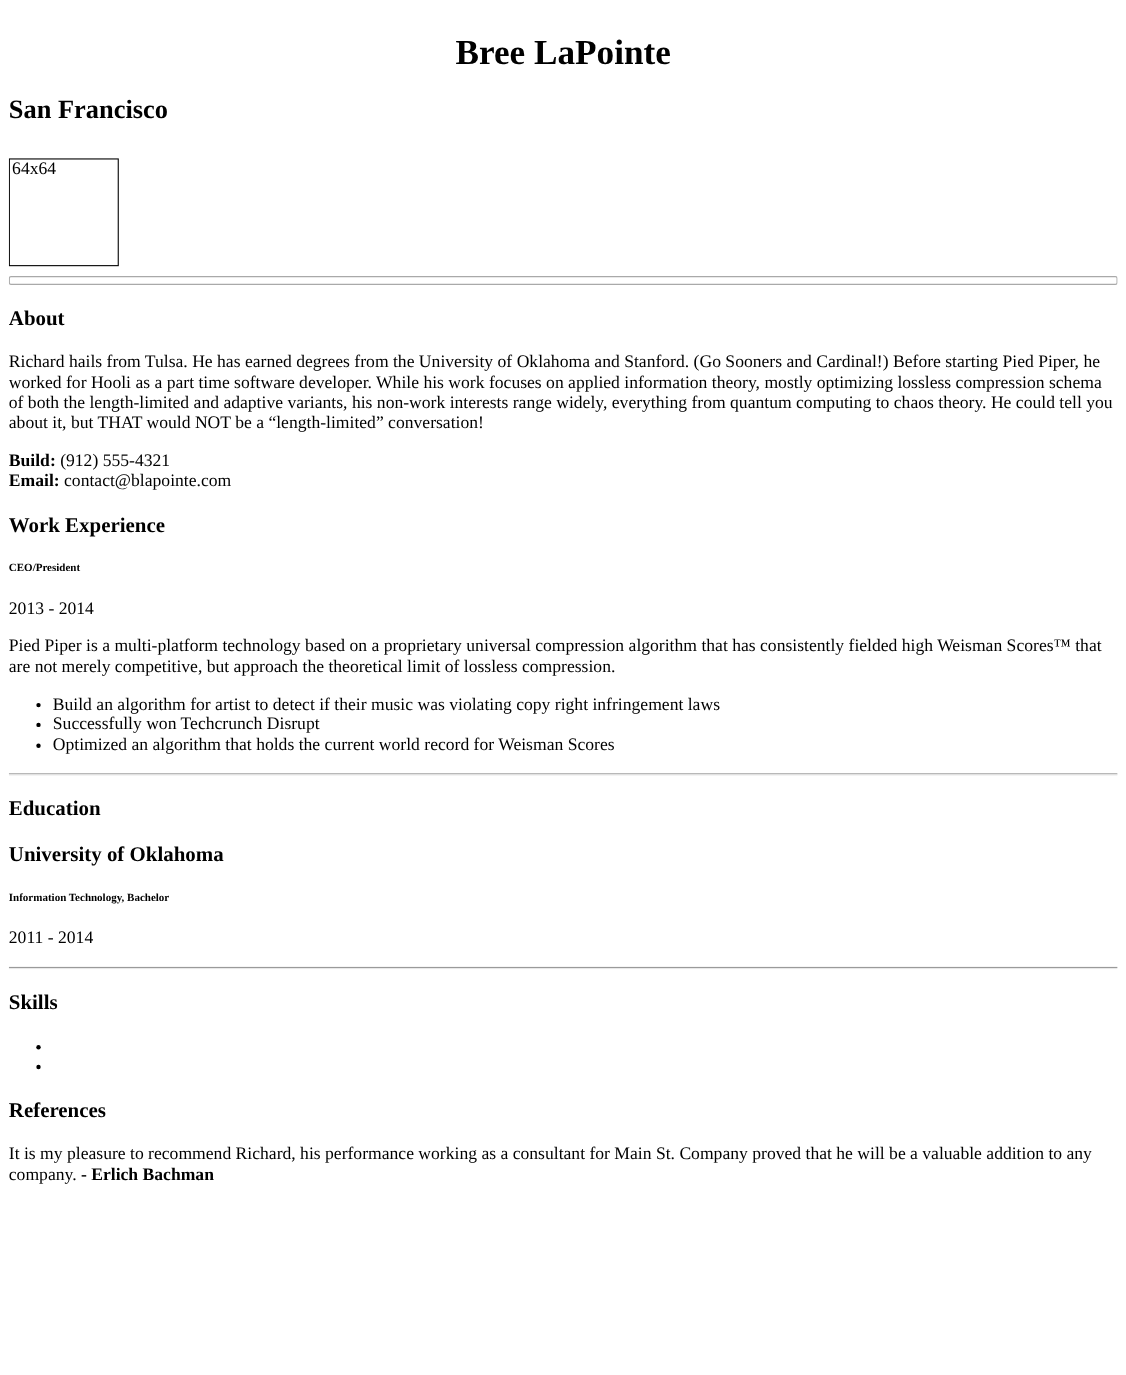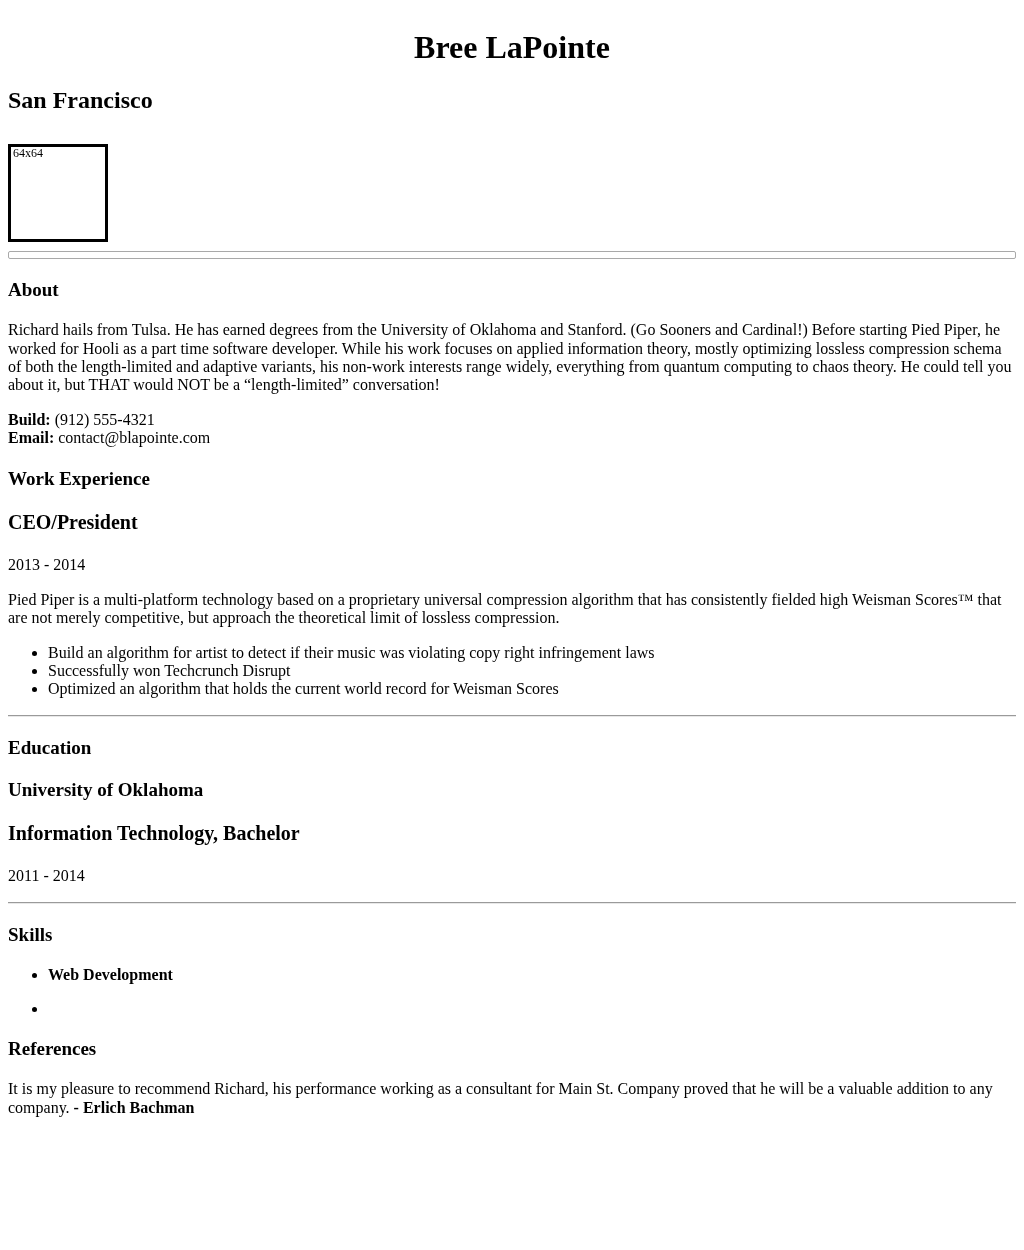--- a/index.html
+++ b/index.html
@@ -8,30 +8,30 @@
     margin: 8px;
     width: 1008px;
     color: #000000;
     font-family: "Liberation Serif", "DejaVu Serif", serif;
     font-size: 16px;
     line-height: 1.15;
   }
   h1 { font-size: 32px; font-weight: bold; margin: 21px 0; text-align: center; }
   h2 { font-size: 24px; font-weight: bold; margin: 20px 0; }
   h3 { font-size: 19px; font-weight: bold; margin: 20px 0; }
-  h4 { font-size: 20px; font-weight: bold; margin: 22px 0; }
+  h4 { font-size: 10px; font-weight: bold; margin: 22px 0; }
   p  { margin: 16px 0; }
 
   .broken-img {
     width: 100px;
     height: 98px;
-    border: 3px solid #000000;
+    border: 1px solid #000000;
     margin-top: 30px;
     padding: 0 2px;
-    font-size: 12px;
+    font-size: 16px;
     overflow: hidden;
   }
 
   hr.first-separator {
     height: 8px;
     border: 1px solid #a9a9a9;
     border-radius: 2px;
     background: #ffffff;
     margin: 9px 0 0 0;
   }
@@ -97,21 +97,20 @@
 <h4>Information Technology, Bachelor</h4>
 
 <p>2011 - 2014</p>
 
 <hr class="separator">
 
 <h3>Skills</h3>
 
 <ul class="skills-list">
   <li>
-    <p class="bold">Web Development</p>
   </li>
   <li>
   </li>
 </ul>
 
 <h3>References</h3>
 
 <p>
   <span>It is my pleasure to recommend Richard, his performance working as a consultant for Main St. Company proved that he will be a valuable addition to any company. </span><span class="bold">- Erlich Bachman</span>
 </p>

